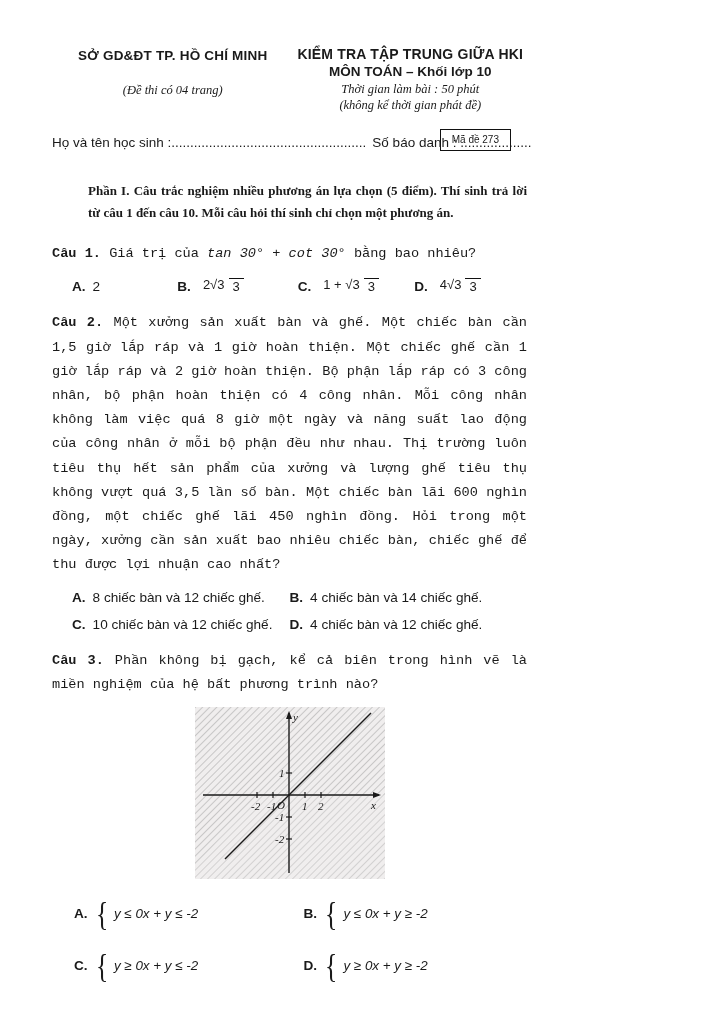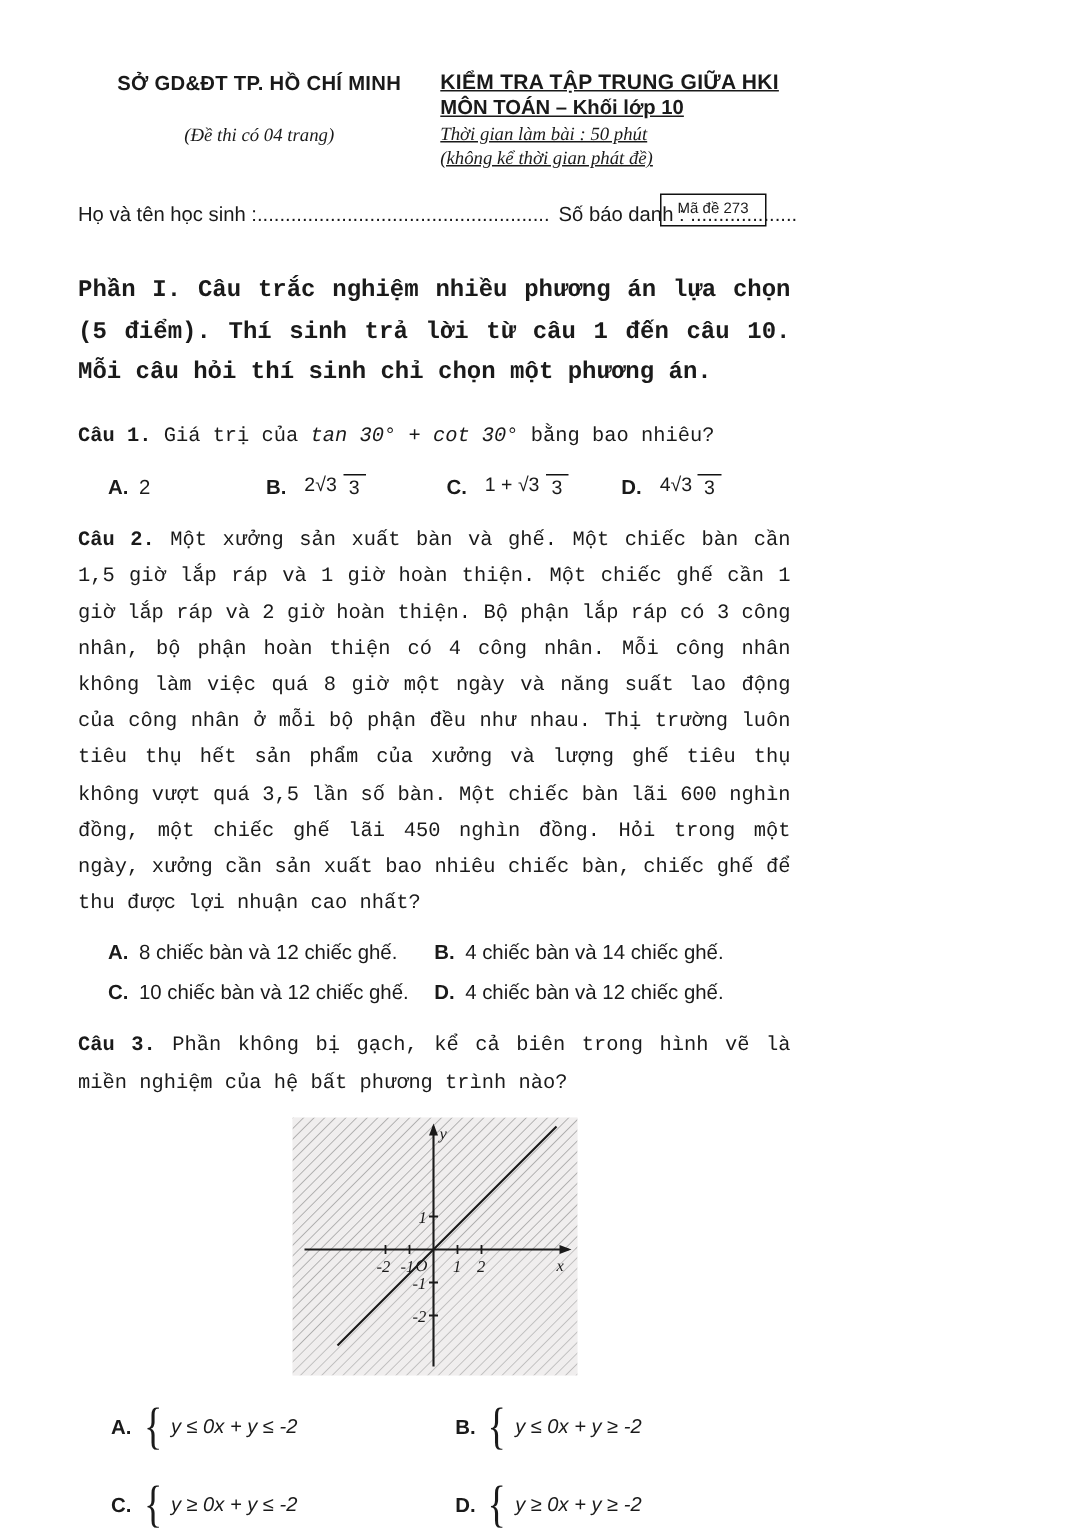--- a/index.html
+++ b/index.html
@@ -26,23 +26,22 @@
     justify-content: space-between;
     align-items: flex-start;
   }
   .hdr-left {
     width: 300px;
     text-align: center;
     padding-top: 4px;
   }
   .hdr-right {
     width: 290px;
-    text-align: left;
+    text-align: center;
     padding-top: 2px;
-    text-decoration: underline;
   }
   .school-dept {
     font-size: 13.5px;
     letter-spacing: .2px;
     font-family: "Liberation Sans", sans-serif;
     font-weight: 600;
   }
   .school-name {
     font-size: 15px;
     font-weight: 700;
@@ -106,24 +105,25 @@
     padding: 4px 11px 5px 11px;
     font-size: 10px;
     font-weight: 400;
     font-family: "Liberation Sans", sans-serif;
     white-space: nowrap;
   }
 
   
   .section-intro {
     margin-top: 30px;
-    font-size: 16px;
+    font-size: 13px;
     line-height: 1.72;
     text-align: justify;
-    font-family: Liberation Mono, monospace;
+    font-family: Liberation Serif, serif;
+    margin-left: 36px;
   }
   .section-intro b { font-weight: 700; }
 
   .question {
     margin-top: 17px;
     font-size: 13.6px;
     line-height: 1.78;
     text-align: justify;
     font-family: Liberation Mono, monospace;
   }

